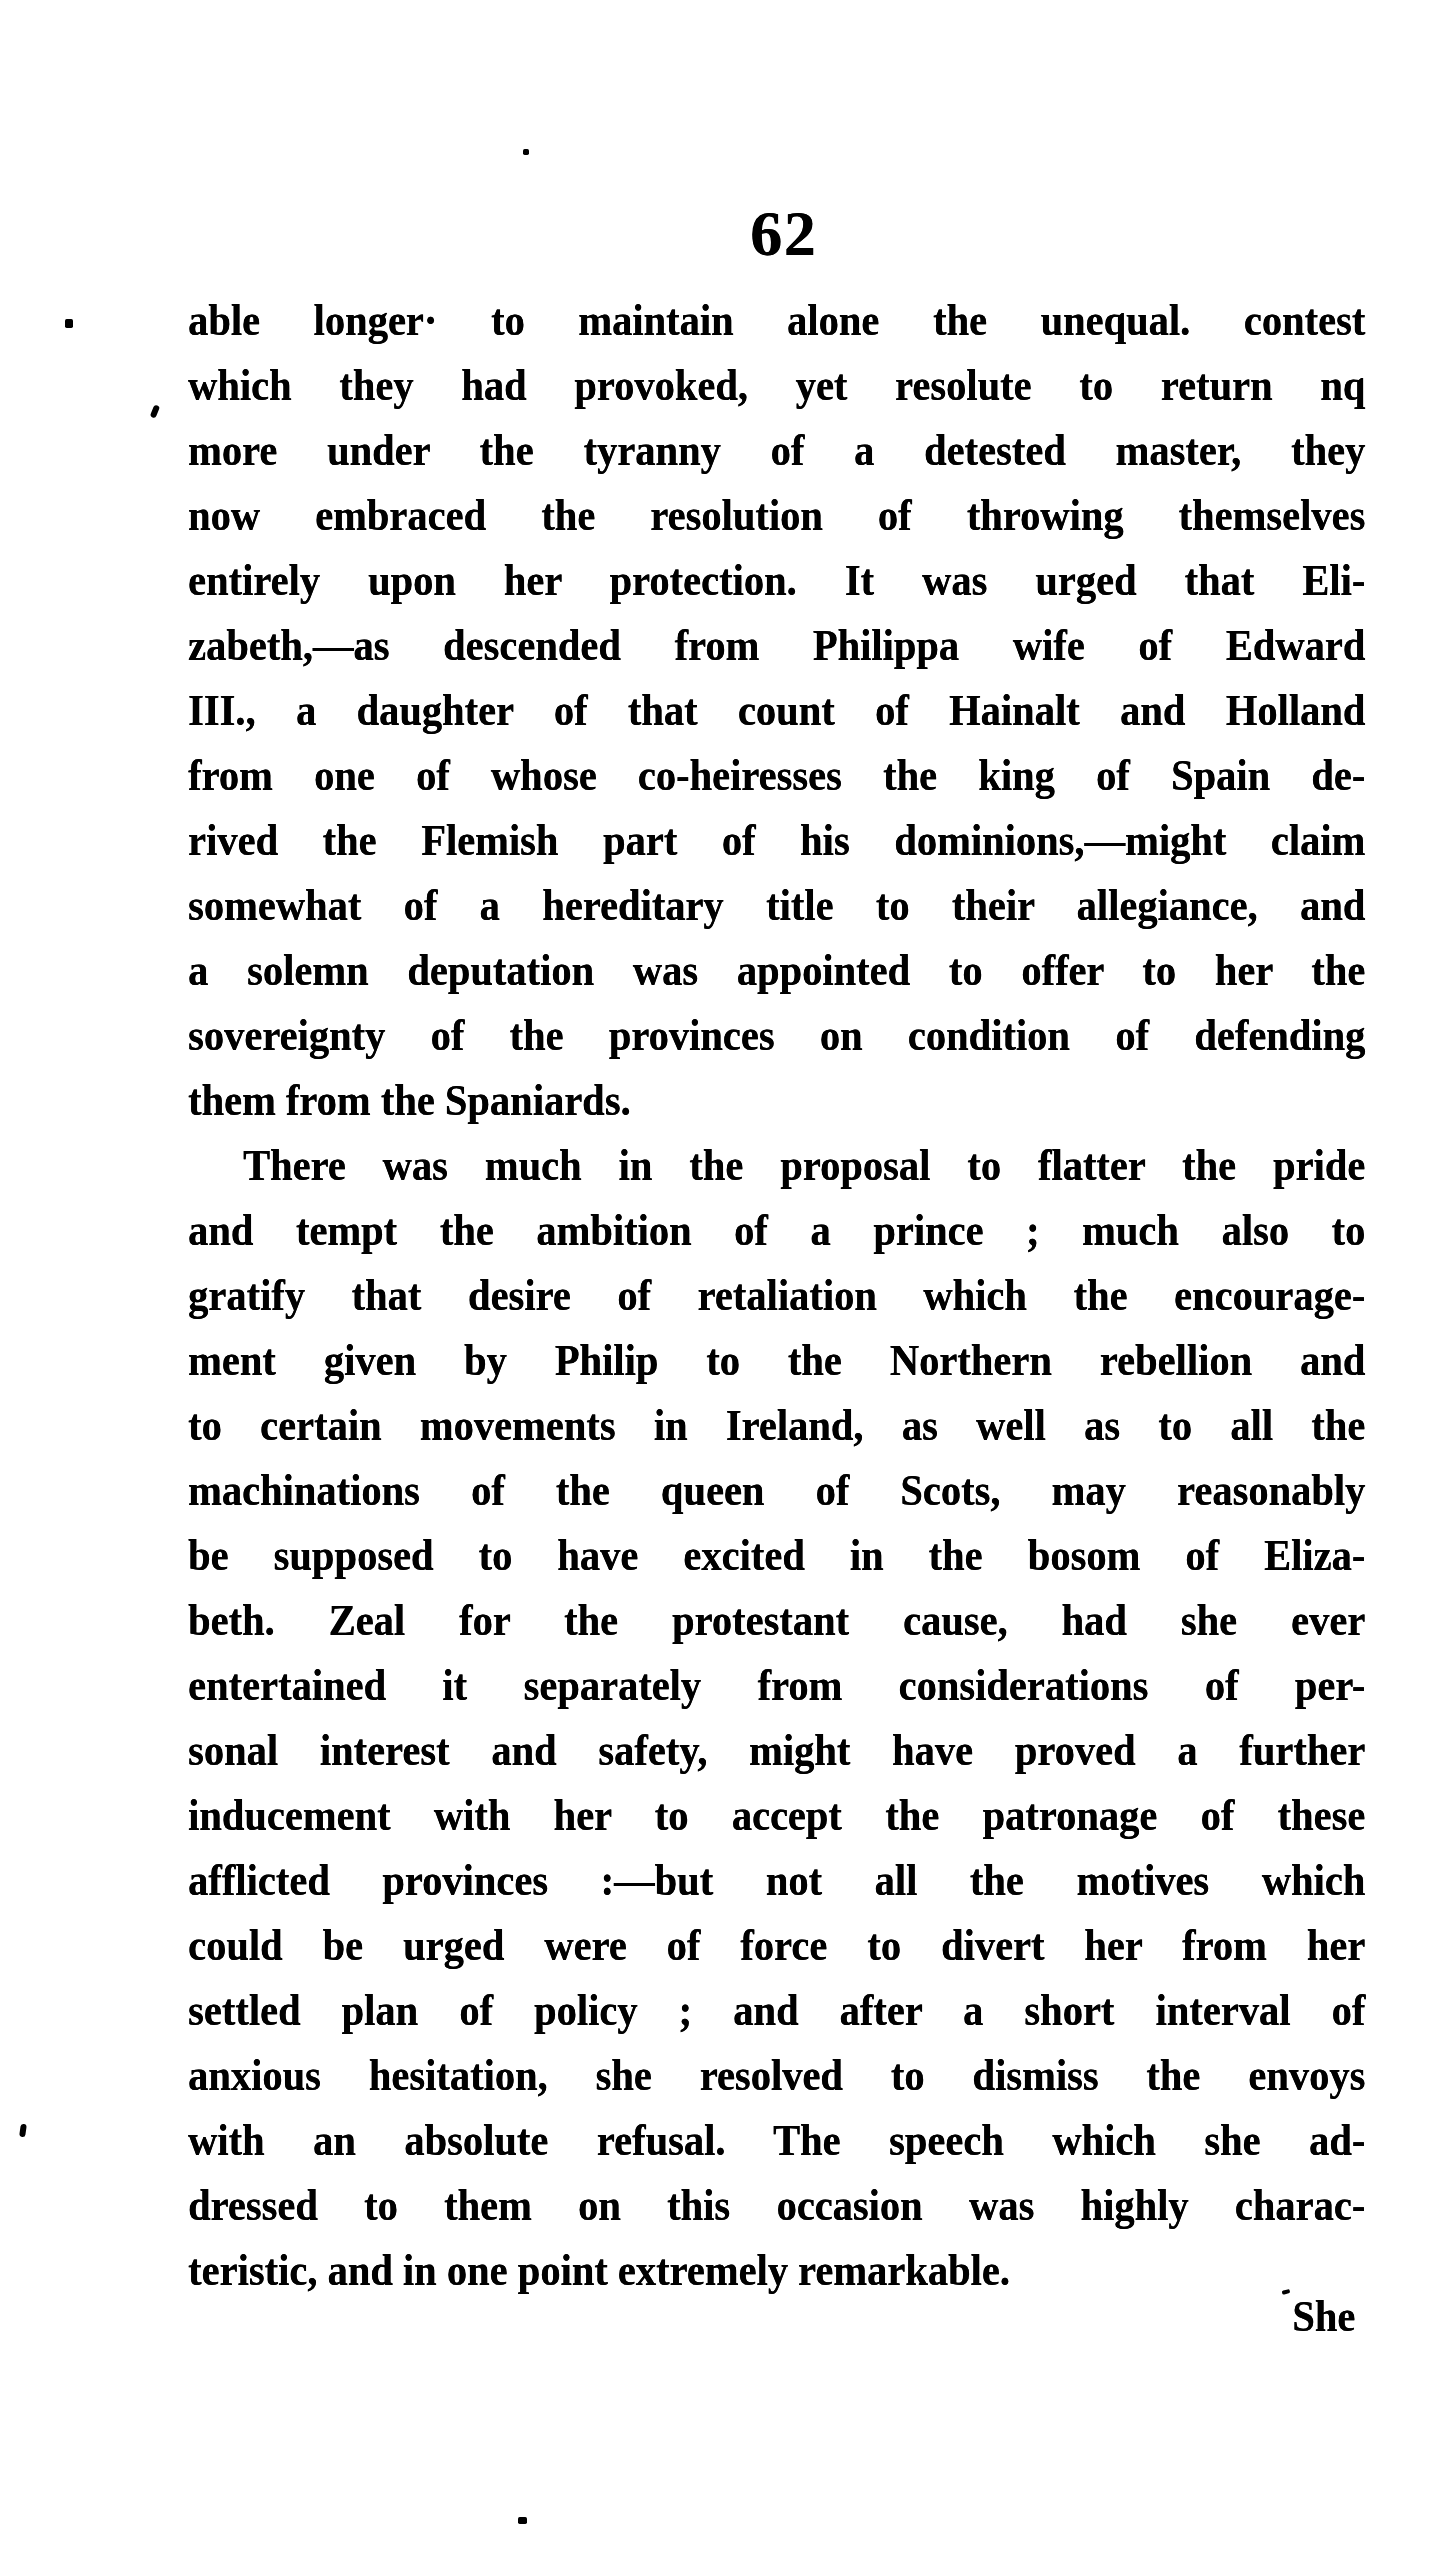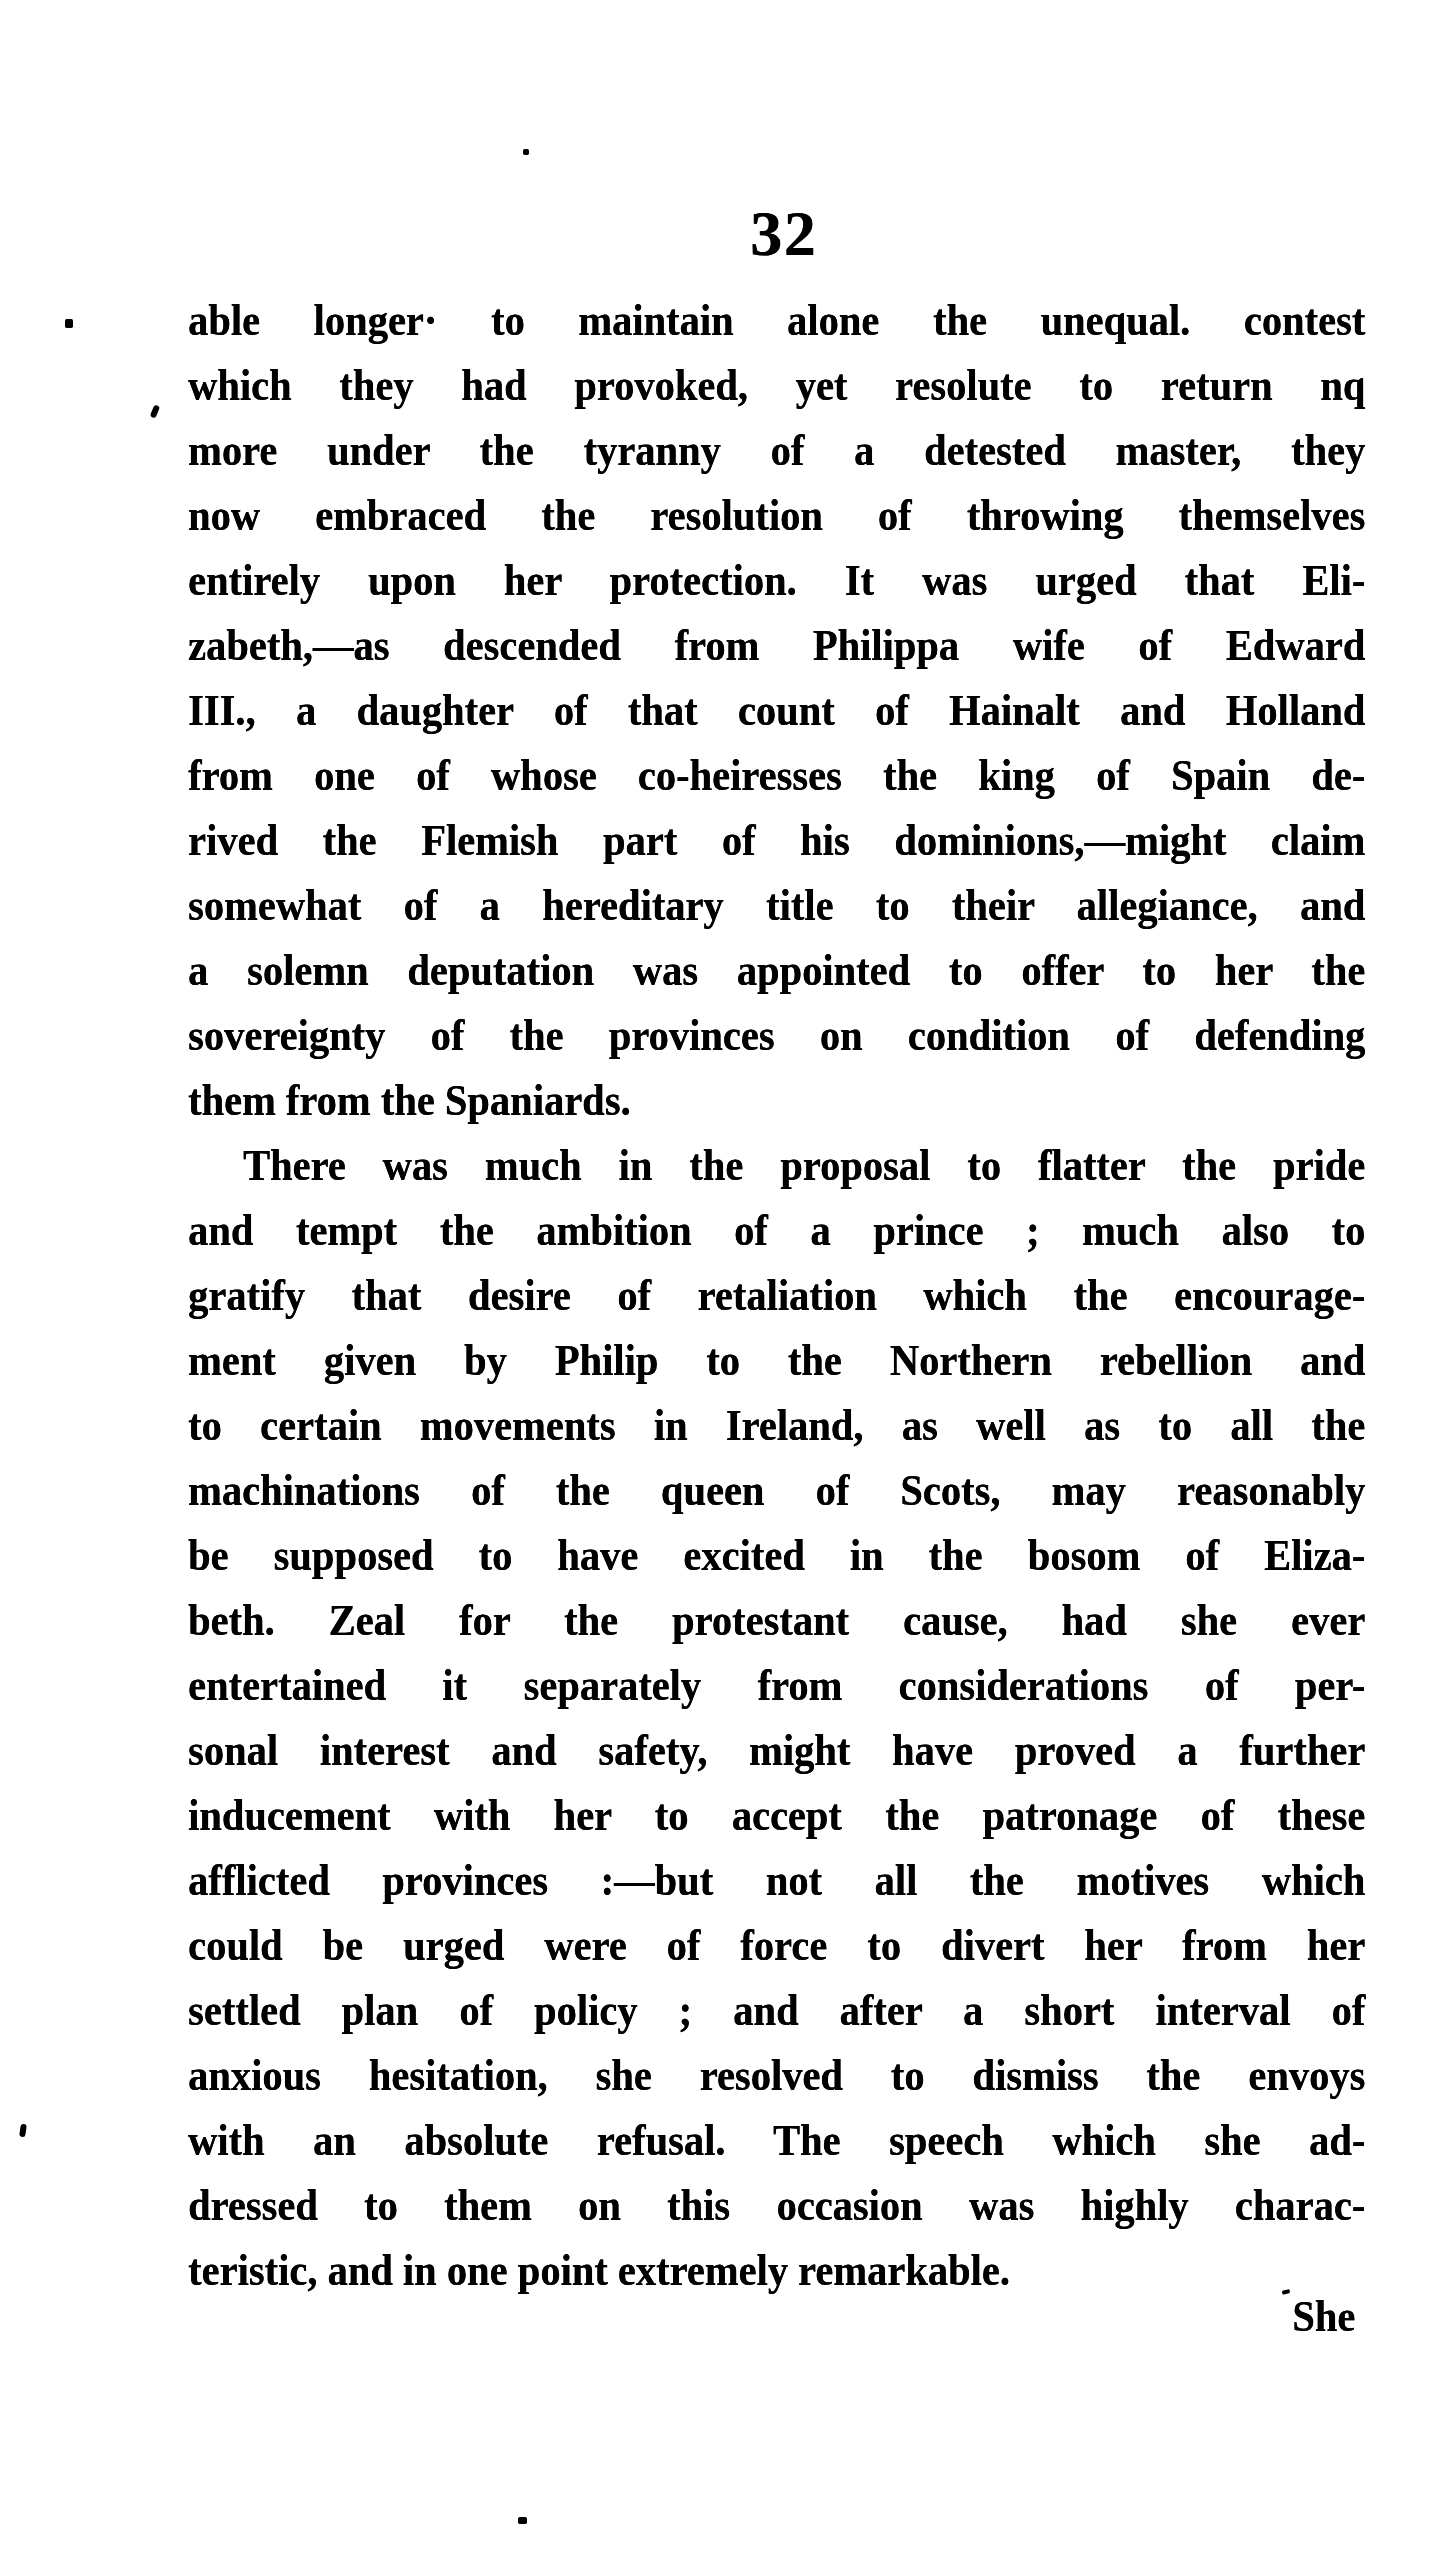--- a/index.html
+++ b/index.html
@@ -64,21 +64,21 @@
   .speck.comma-a { left: 152px;  top: 405px;  width: 6px;  height: 12.7px; border-radius: 3.4px; transform: rotate(22deg); }
   .speck.tick-a  { left: 19.5px;   top: 2124px; width: 6px;  height: 12.7px; border-radius: 3.4px; transform: rotate(8deg); }
   .speck.tick-b  { left: 1282px; top: 2290px; width: 7.6px;  height: 4.2px;  border-radius: 1.7px; transform: rotate(-15deg); }
   .speck.dot-c   { left: 518px;  top: 2517px; width: 9.3px; height: 6.8px;  border-radius: 1.7px; }
 </style>
 </head>
 <body>
 
 <div class="page">
 
-  <div class="pageno">32</div>
+  <div class="pageno">62</div>
 
   <div class="textblock">
     <div class="line">able longer· to maintain alone the unequal. contest</div>
     <div class="line">which they had provoked, yet resolute to return nq</div>
     <div class="line">more under the tyranny of a detested master, they</div>
     <div class="line">now embraced the resolution of throwing themselves</div>
     <div class="line">entirely upon her protection.  It was urged that Eli-</div>
     <div class="line">zabeth,—as descended from Philippa wife of Edward</div>
     <div class="line">III., a daughter of that count of Hainalt and Holland</div>
     <div class="line">from one of whose co-heiresses the king of Spain de-</div>

